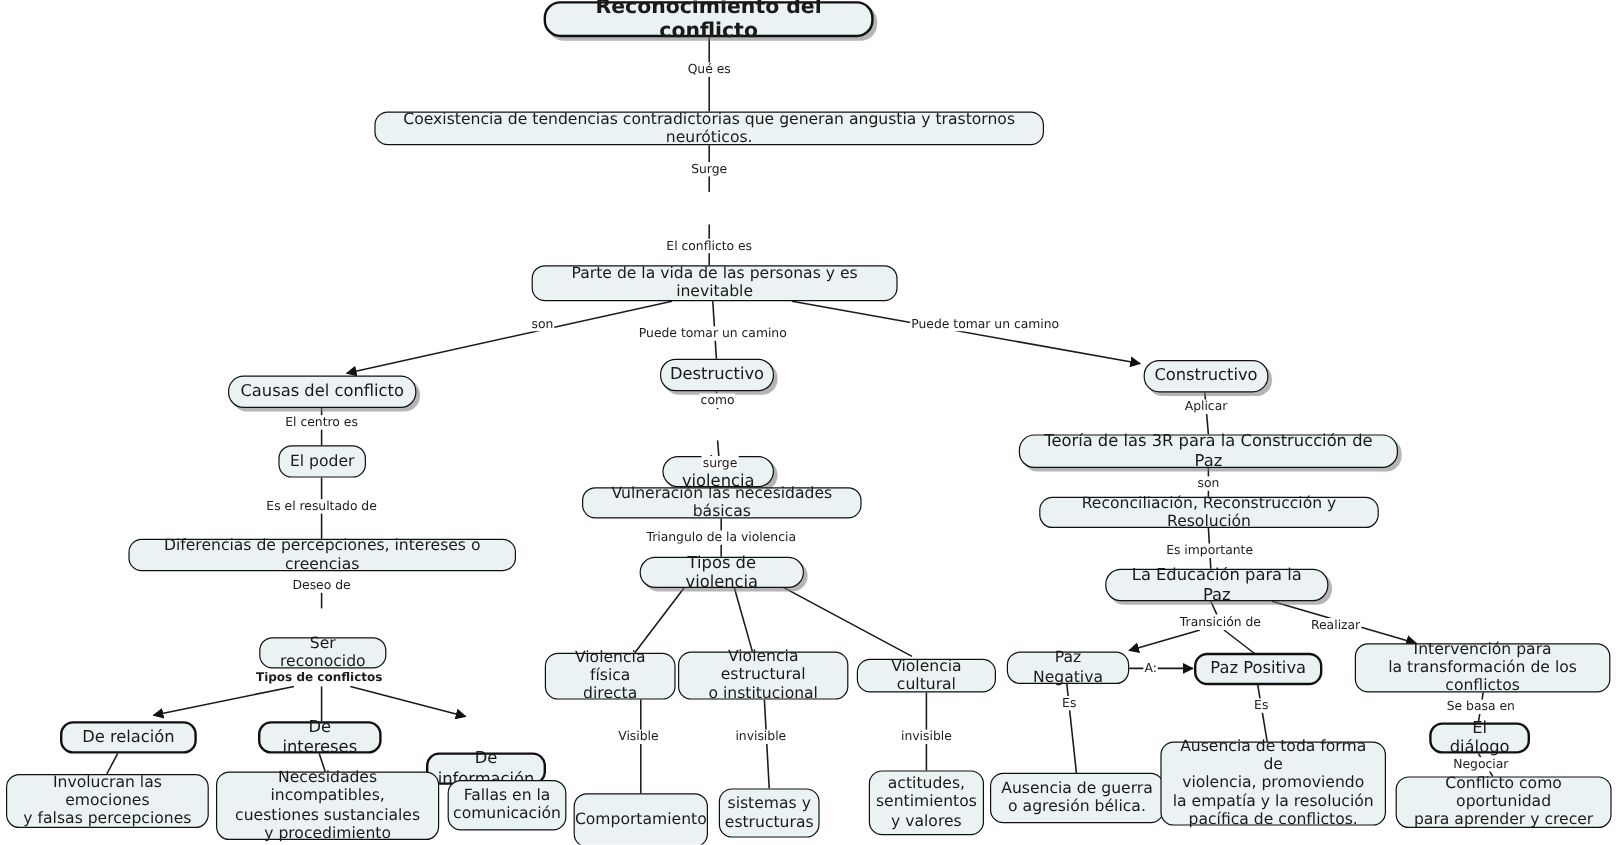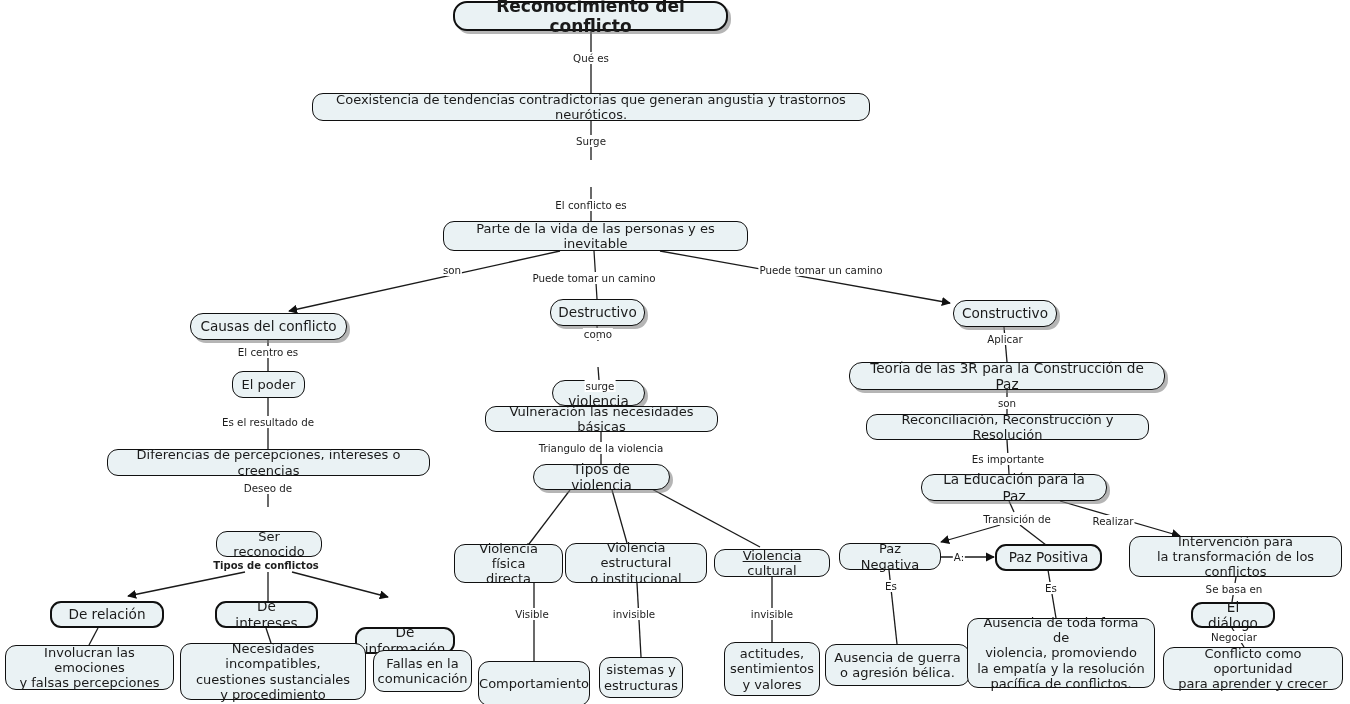--- a/index.html
+++ b/index.html
@@ -202,21 +202,21 @@
 
   <div class="node" style="left:1129px; top:536px; width:213px; height:41px;">Intervención para
 la transformación de los conflictos</div>
 
   <div class="node" style="left:454px; top:544px; width:109px; height:39px;">Violencia física
 directa</div>
 
   <div class="node" style="left:565px; top:543px; width:142px; height:40px;">Violencia estructural
 o institucional</div>
 
-  <div class="node" style="left:714px; top:549px; width:116px; height:28px;text-decoration:underline;">Violencia cultural</div>
+  <div class="node" style="left:714px; top:549px; width:116px; height:28px;">Violencia cultural</div>
 
   <div class="node bold thick" style="left:50px; top:601px; width:114px; height:27px;text-align:center;">De relación</div>
 
   <div class="node bold thick" style="left:215px; top:601px; width:103px; height:27px;">De intereses</div>
 
   <div class="node bold thick" style="left:355px; top:603px; width:100px; height:27px;margin-top:24px;">De información</div>
 
   <div class="node bold thick" style="left:1191px; top:602px; width:84px; height:26px;">El diálogo</div>
 
   <div class="node" style="left:5px; top:645px; width:169px; height:45px;">Involucran las emociones

